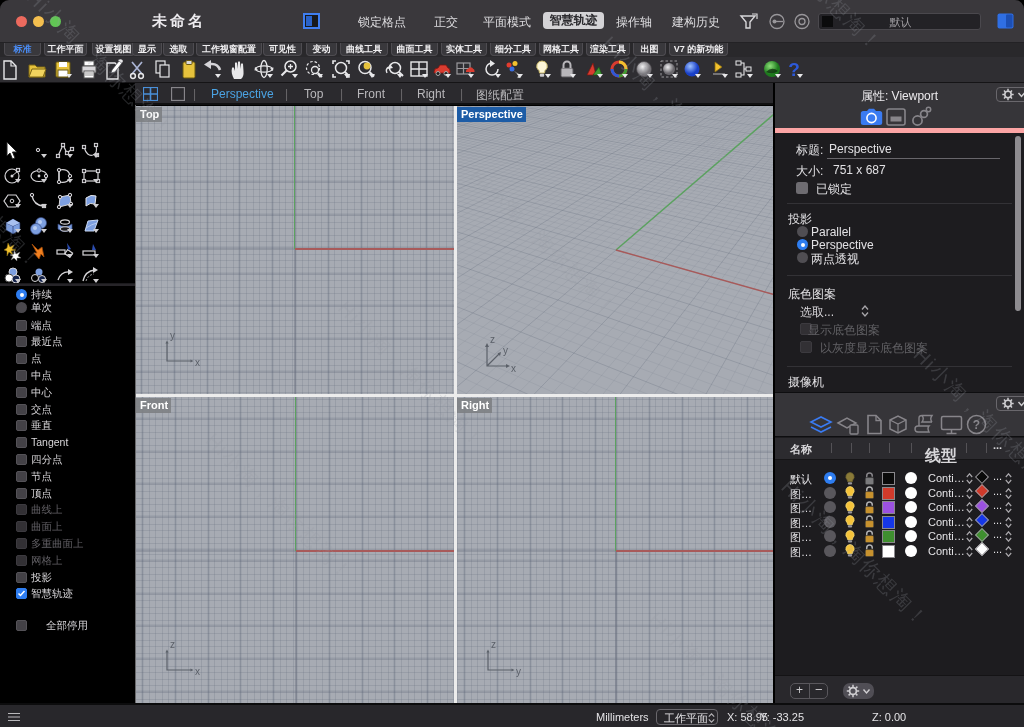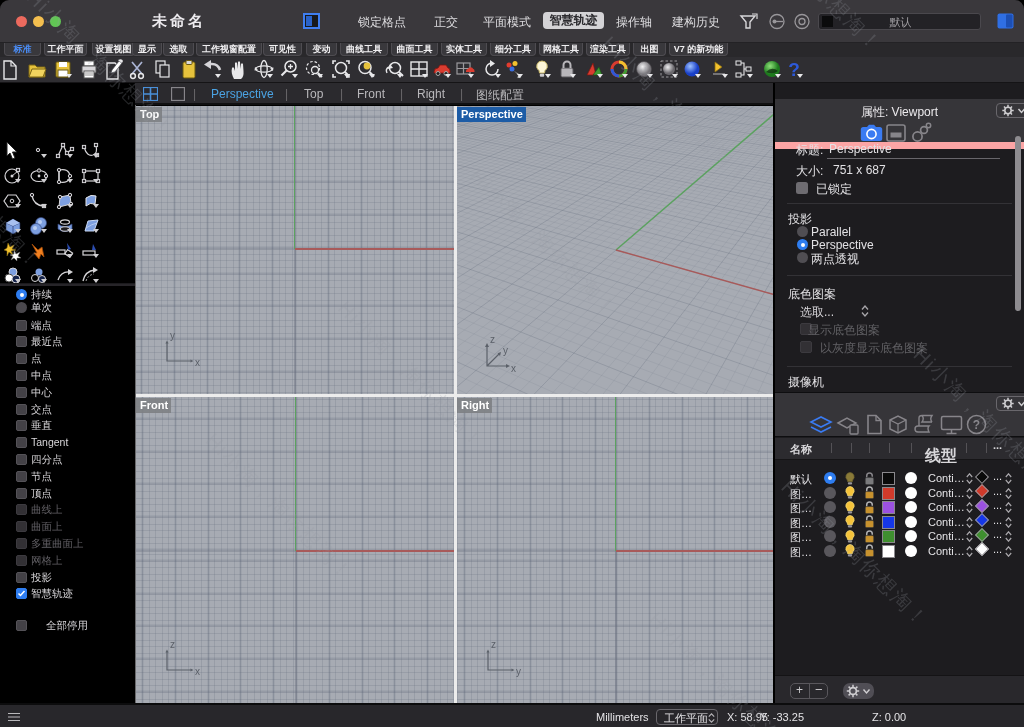--- a/index.html
+++ b/index.html
@@ -968,21 +968,21 @@
  <path d="M8 11 L10 15 H6Z M31 34 L27 32 V36Z M22 20 L18.5 21.2 L21 24Z" fill="#5b6069"></path>
  <text x="11" y="11" font-size="10" fill="#5b6069">z</text>
  <text x="24" y="22" font-size="10" fill="#5b6069">y</text>
  <text x="32" y="40" font-size="10" fill="#5b6069">x</text>
 </svg>
 </div>
 <div class="abs" style="left:454px;top:106px;width:3px;height:597px;background:#ececec"></div>
 <div class="abs" style="left:136px;top:394px;width:637px;height:3px;background:#ececec"></div>
 <div class="abs" style="left:135px;top:105px;width:1px;height:598px;background:#6a6a6c"></div>
 <div class="rp">
-<div class="rphead" style="top:16px;height:50px;border-bottom:7px solid #fca5a5">
+<div class="rphead" style="top:0;height:50px;border-bottom:5px solid #fca5a5">
 <div style="position:absolute;left:0;top:5px;width:249px;text-align:center;font-size:12px;color:#eceaed">属性: Viewport</div>
 <div class="gearbtn" style="left:221px;top:4px">
           <svg width="32" height="13" viewBox="0 0 32 13" style="position:absolute;left:0;top:0">
             <circle cx="11" cy="6.5" r="3.2" fill="none" stroke="#cfced1" stroke-width="1.6"></circle>
             <g stroke="#cfced1" stroke-width="1.5">
               <path d="M11 0.8 V3 M11 10 V12.2 M5.3 6.5 H7.5 M14.5 6.5 H16.7 M7 2.5 L8.4 4 M13.6 9 L15 10.5 M15 2.5 L13.6 4 M8.4 9 L7 10.5"></path>
             </g>
             <path d="M21.5 5 L24.5 8.5 L27.5 5" fill="none" stroke="#cfced1" stroke-width="1.4"></path>
           </svg>
         </div>

